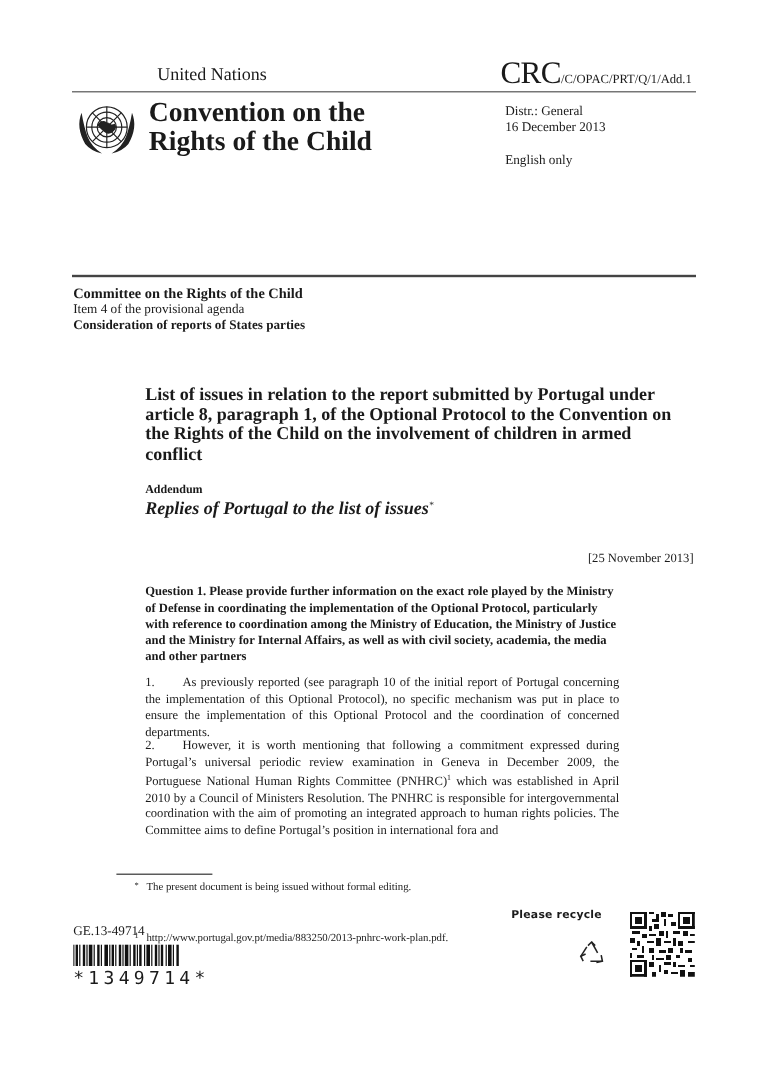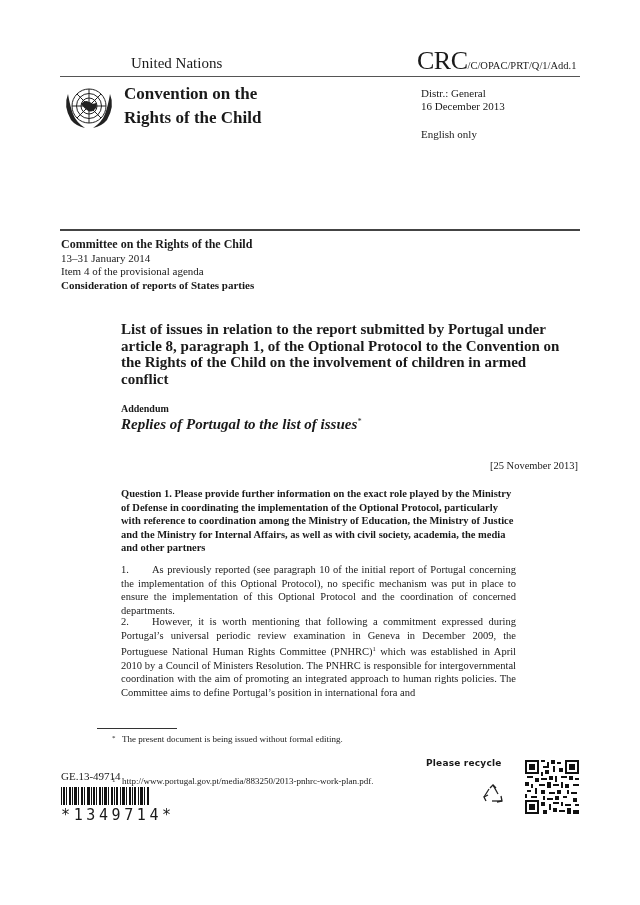--- a/index.html
+++ b/index.html
@@ -7,21 +7,21 @@
       width: 640px; height: 905px; background: #ffffff; position: relative; overflow: hidden;
       font-family: "Liberation Serif", "DejaVu Serif", serif; color: #1a1a1a;
     }
     .abs { position: absolute; }
     .un-label { left: 131px; top: 55px; font-size: 15px; }
     .symbol { left: 417px; top: 46px; white-space: nowrap; }
     .symbol .big { font-size: 26px; letter-spacing: -0.5px; }
     .symbol .small { font-size: 10.5px; text-align: center; }
     .rule-top { left: 60px; top: 76px; width: 520px; height: 1px; background: #555; }
     .logo { left: 62px; top: 82px; width: 54px; height: 50px; }
-    .conv-title { left: 124px; top: 82px; font-size: 17px; font-weight: bold; line-height: 24px; }
+    .conv-title { left: 124px; top: 82px; font-size: 23px; font-weight: bold; line-height: 24px; }
     .distr { left: 421px; top: 87px; font-size: 11px; line-height: 13px; }
     .english { left: 421px; top: 128px; font-size: 11px; }
     .rule-mid { left: 60px; top: 229px; width: 520px; height: 2px; background: #444; }
     .committee { left: 61px; top: 238px; font-size: 11px; line-height: 13.5px; }
     .committee .c1 { font-size: 12px; font-weight: bold; }
     .committee .b { font-weight: bold; }
     .doc-title { left: 121px; top: 321px; width: 440px; font-size: 15px; font-weight: bold; line-height: 16.5px; }
     .addendum { left: 121px; top: 403px; font-size: 10px; font-weight: bold; }
     .replies { left: 121px; top: 416px; font-size: 15px; font-weight: bold; font-style: italic; }
     .replies sup { font-size: 8px; font-weight: normal; vertical-align: 5px; }
@@ -80,21 +80,20 @@
 <div class="abs distr">
   <div>Distr.: General</div>
   <div>16 December 2013</div>
 </div>
 <div class="abs english">English only</div>
 
 <div class="abs rule-mid"></div>
 
 <div class="abs committee">
   <div class="c1">Committee on the Rights of the Child</div>
-  <div>13–31 January 2014</div>
   <div>Item 4 of the provisional agenda</div>
   <div class="b">Consideration of reports of States parties</div>
 </div>
 
 <div class="abs doc-title">List of issues in relation to the report submitted by Portugal under article 8, paragraph 1, of the Optional Protocol to the Convention on the Rights of the Child on the involvement of children in armed conflict</div>
 <div class="abs addendum">Addendum</div>
 <div class="abs replies">
   <span>Replies of Portugal to the list of issues</span><sup>*</sup>
 </div>
 <div class="abs date">[25 November 2013]</div>

